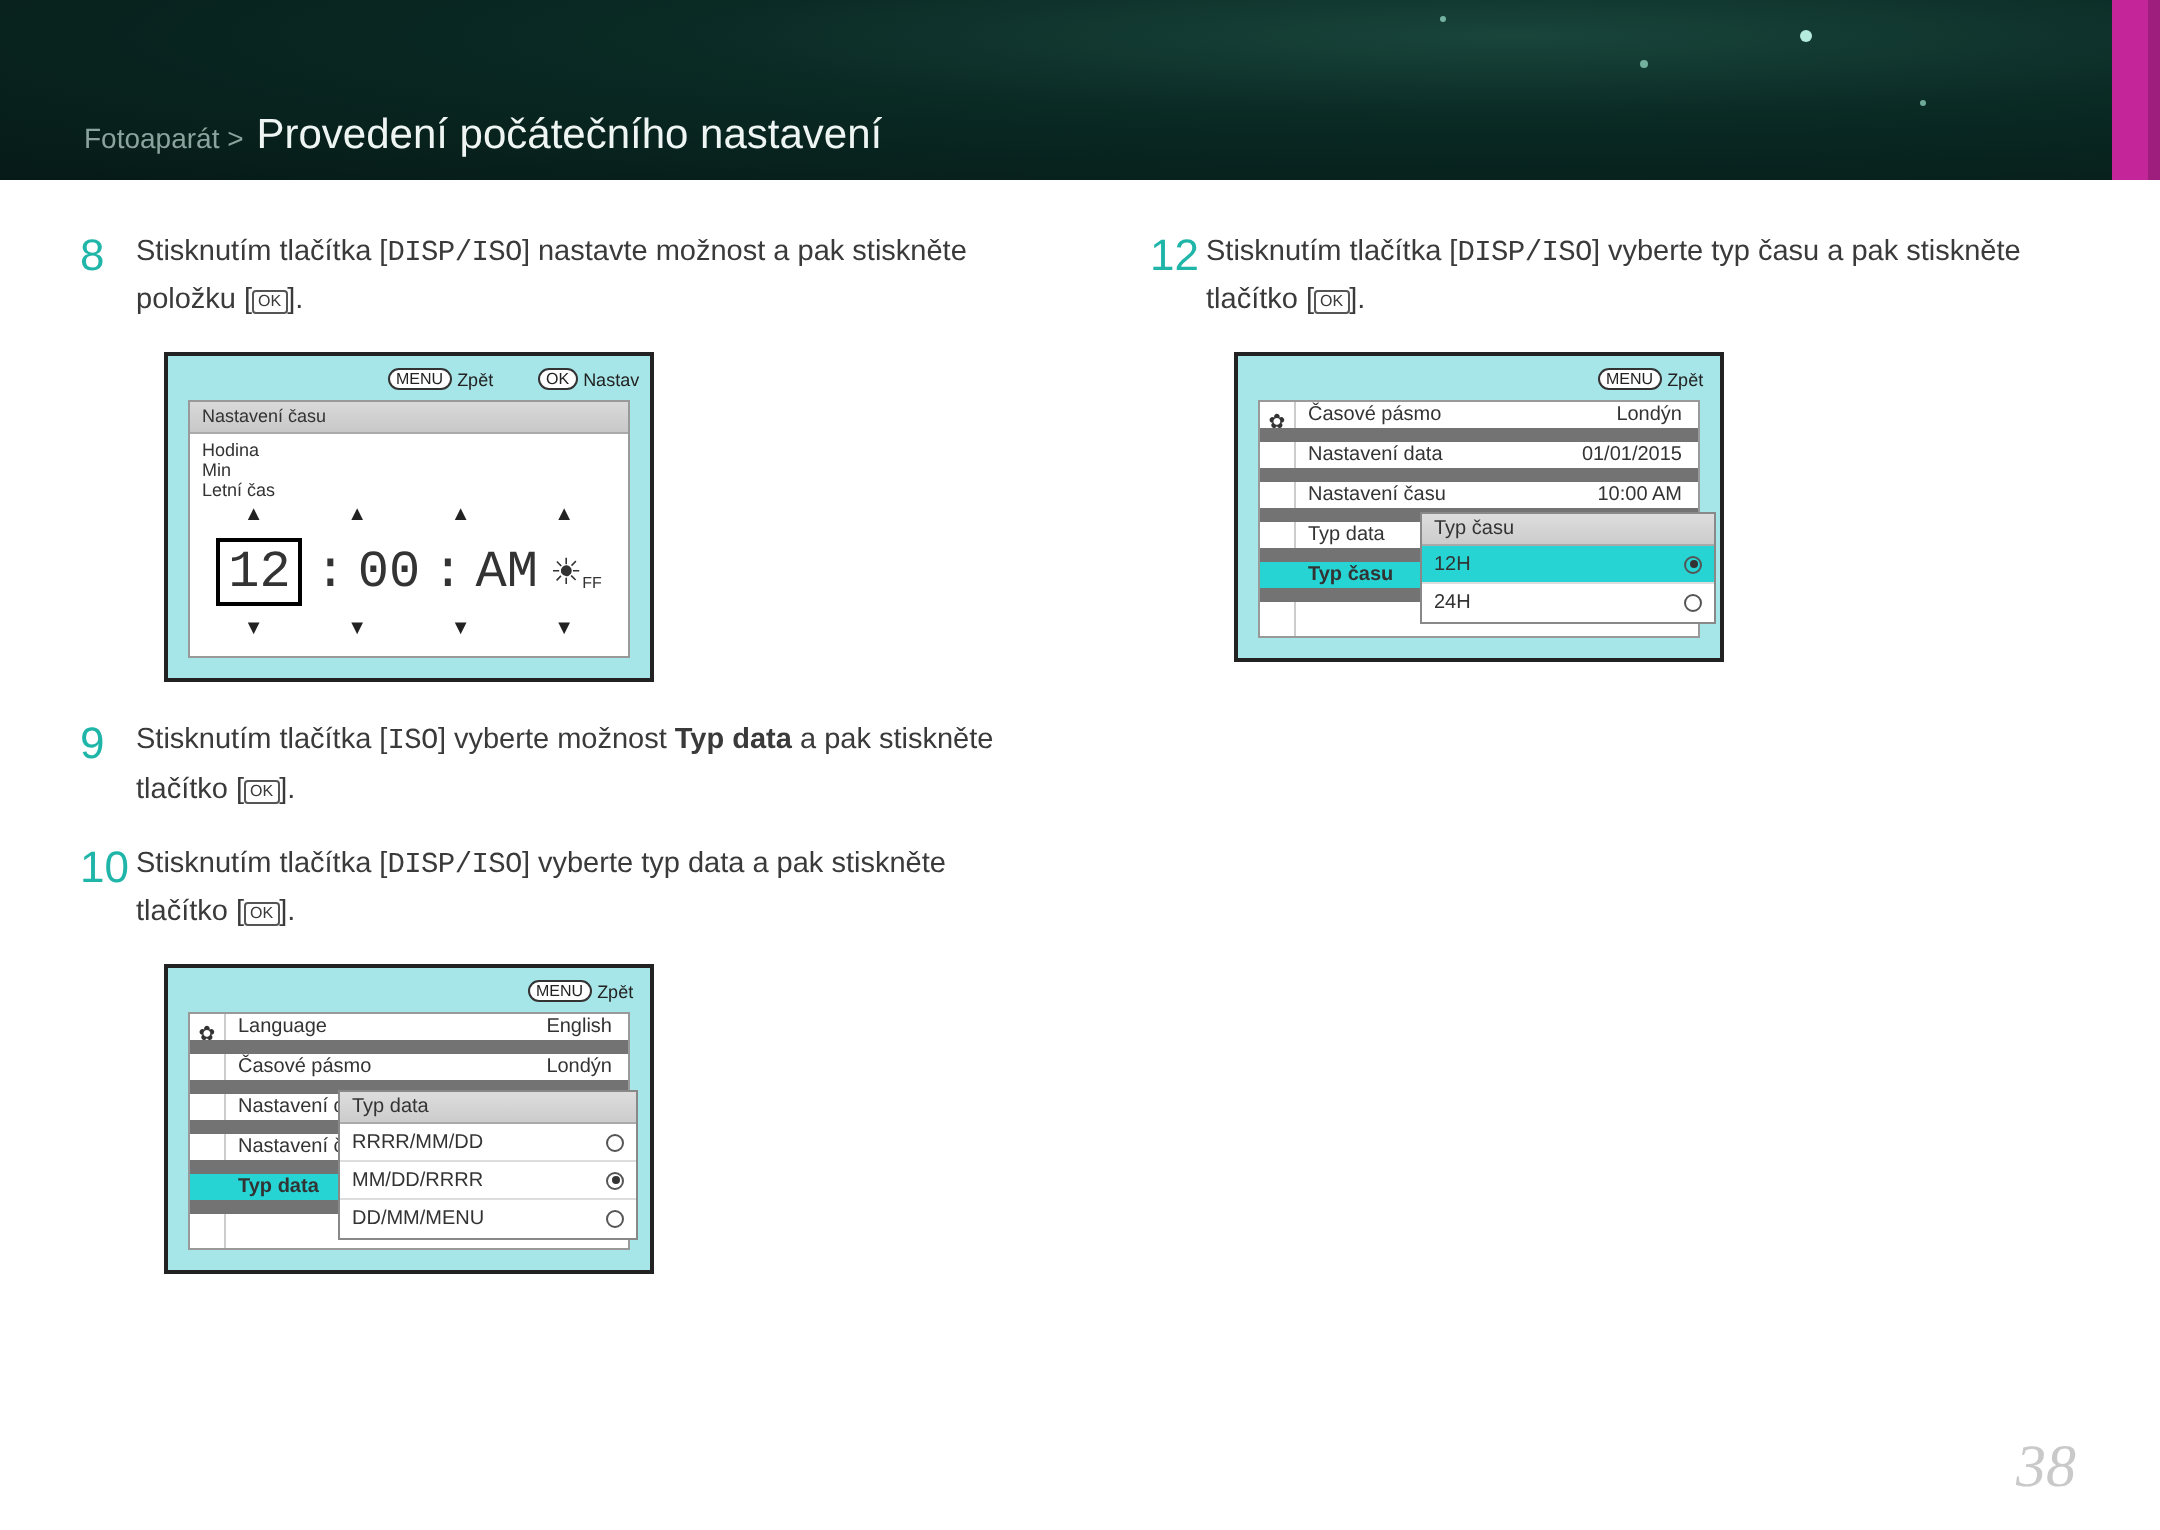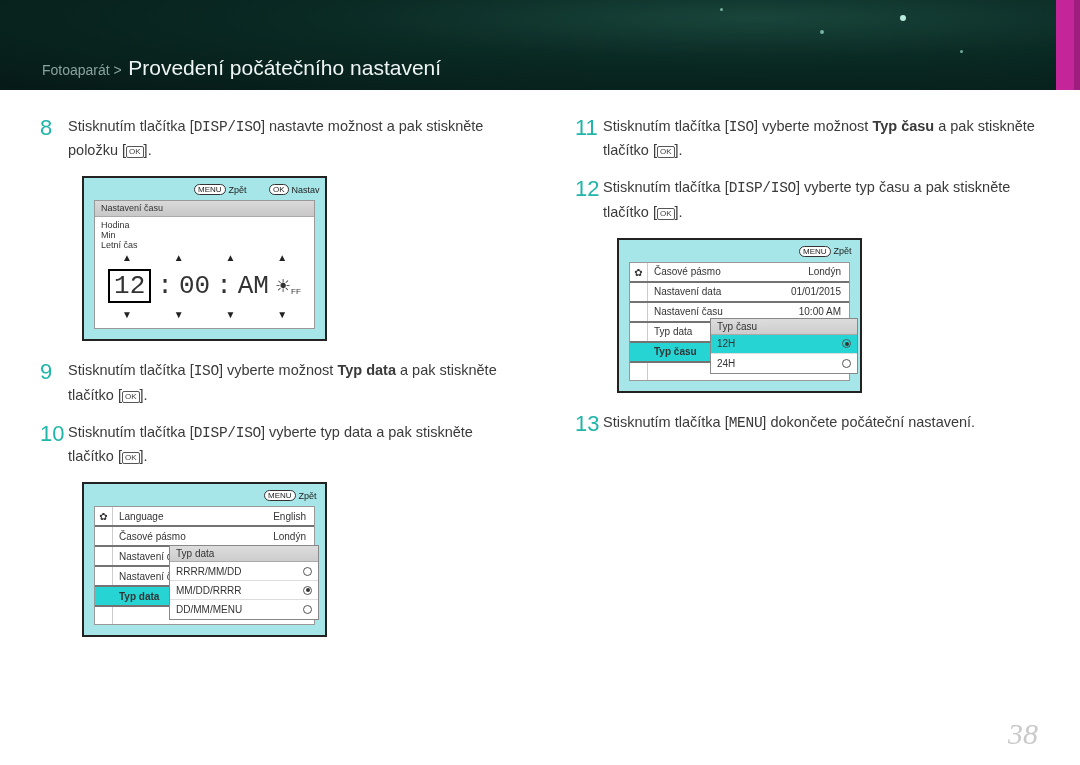--- a/index.html
+++ b/index.html
@@ -81,21 +81,21 @@
   .time-box { border:2px solid #000; padding:0 4px;}
   .dst-off { font-size:18px;}
   .dst-off sub{font-size:8px; vertical-align:-2px;}
 
   .lcd2, .lcd3 { width:245px; height:155px; }
   .lcd-list {
     position:absolute; left:10px; right:10px; top:22px; bottom:10px;
     background:#fff; border:1px solid #999; font-size:10px;
   }
   .list-row { display:flex; justify-content:space-between; height:20px; align-items:center;
-    border-bottom:2px solid #737373; padding:0 8px 0 24px; position:relative;}
+    border-bottom:7px solid #737373; padding:0 8px 0 24px; position:relative;}
   .list-row.sel { background:#27d4d4; font-weight:700;}
   .gear-tab { position:absolute; left:0; top:0; width:18px; height:100%;
     border-right:1px solid #ccc; display:flex; align-items:flex-start; justify-content:center; padding-top:4px;}
   .popup {
     position:absolute; left:74px; top:38px; width:150px; background:#fff;
     border:1px solid #888; font-size:10px; z-index:2;
   }
   .popup-hdr { background:linear-gradient(#ddd,#ccc); padding:2px 6px; border-bottom:1px solid #aaa;}
   .popup-row { display:flex; justify-content:space-between; align-items:center;
     height:19px; padding:5px 6px; border-bottom:1px solid #ddd;}
@@ -229,26 +229,20 @@
               <span class="radio"></span>
             </div>
         </div>
       </div>
     </div>
 
   </div>
 
   <div class="col">
 
-    <div class="step">
-      <div class="step-num">11</div>
-      <div class="step-text">
-        <span>Stisknutím tlačítka [</span><span class="btn-label">ISO</span><span>] vyberte možnost </span><span class="bold">Typ času</span><span> a pak stiskněte tlačítko [</span><span class="ok-box">OK</span><span>].</span>
-      </div>
-    </div>
 
     <div class="step">
       <div class="step-num">12</div>
       <div class="step-text">
         <span>Stisknutím tlačítka [</span><span class="btn-label">DISP/ISO</span><span>] vyberte typ času a pak stiskněte tlačítko [</span><span class="ok-box">OK</span><span>].</span>
       </div>
     </div>
 
     <div class="lcd lcd3">
       <div class="lcd-top-btn" style="left:180px; top:6px;">
@@ -284,23 +278,17 @@
               <span class="radio on"></span>
             </div>
           <div class="popup-row">
               <span>24H</span>
               <span class="radio"></span>
             </div>
         </div>
       </div>
     </div>
 
-    <div class="step">
-      <div class="step-num">13</div>
-      <div class="step-text">
-        <span>Stisknutím tlačítka [</span><span class="btn-label">MENU</span><span>] dokončete počáteční nastavení.</span>
-      </div>
-    </div>
 
   </div>
 </div>
 
 <div class="page-num">38</div>
 
 </body></html>

